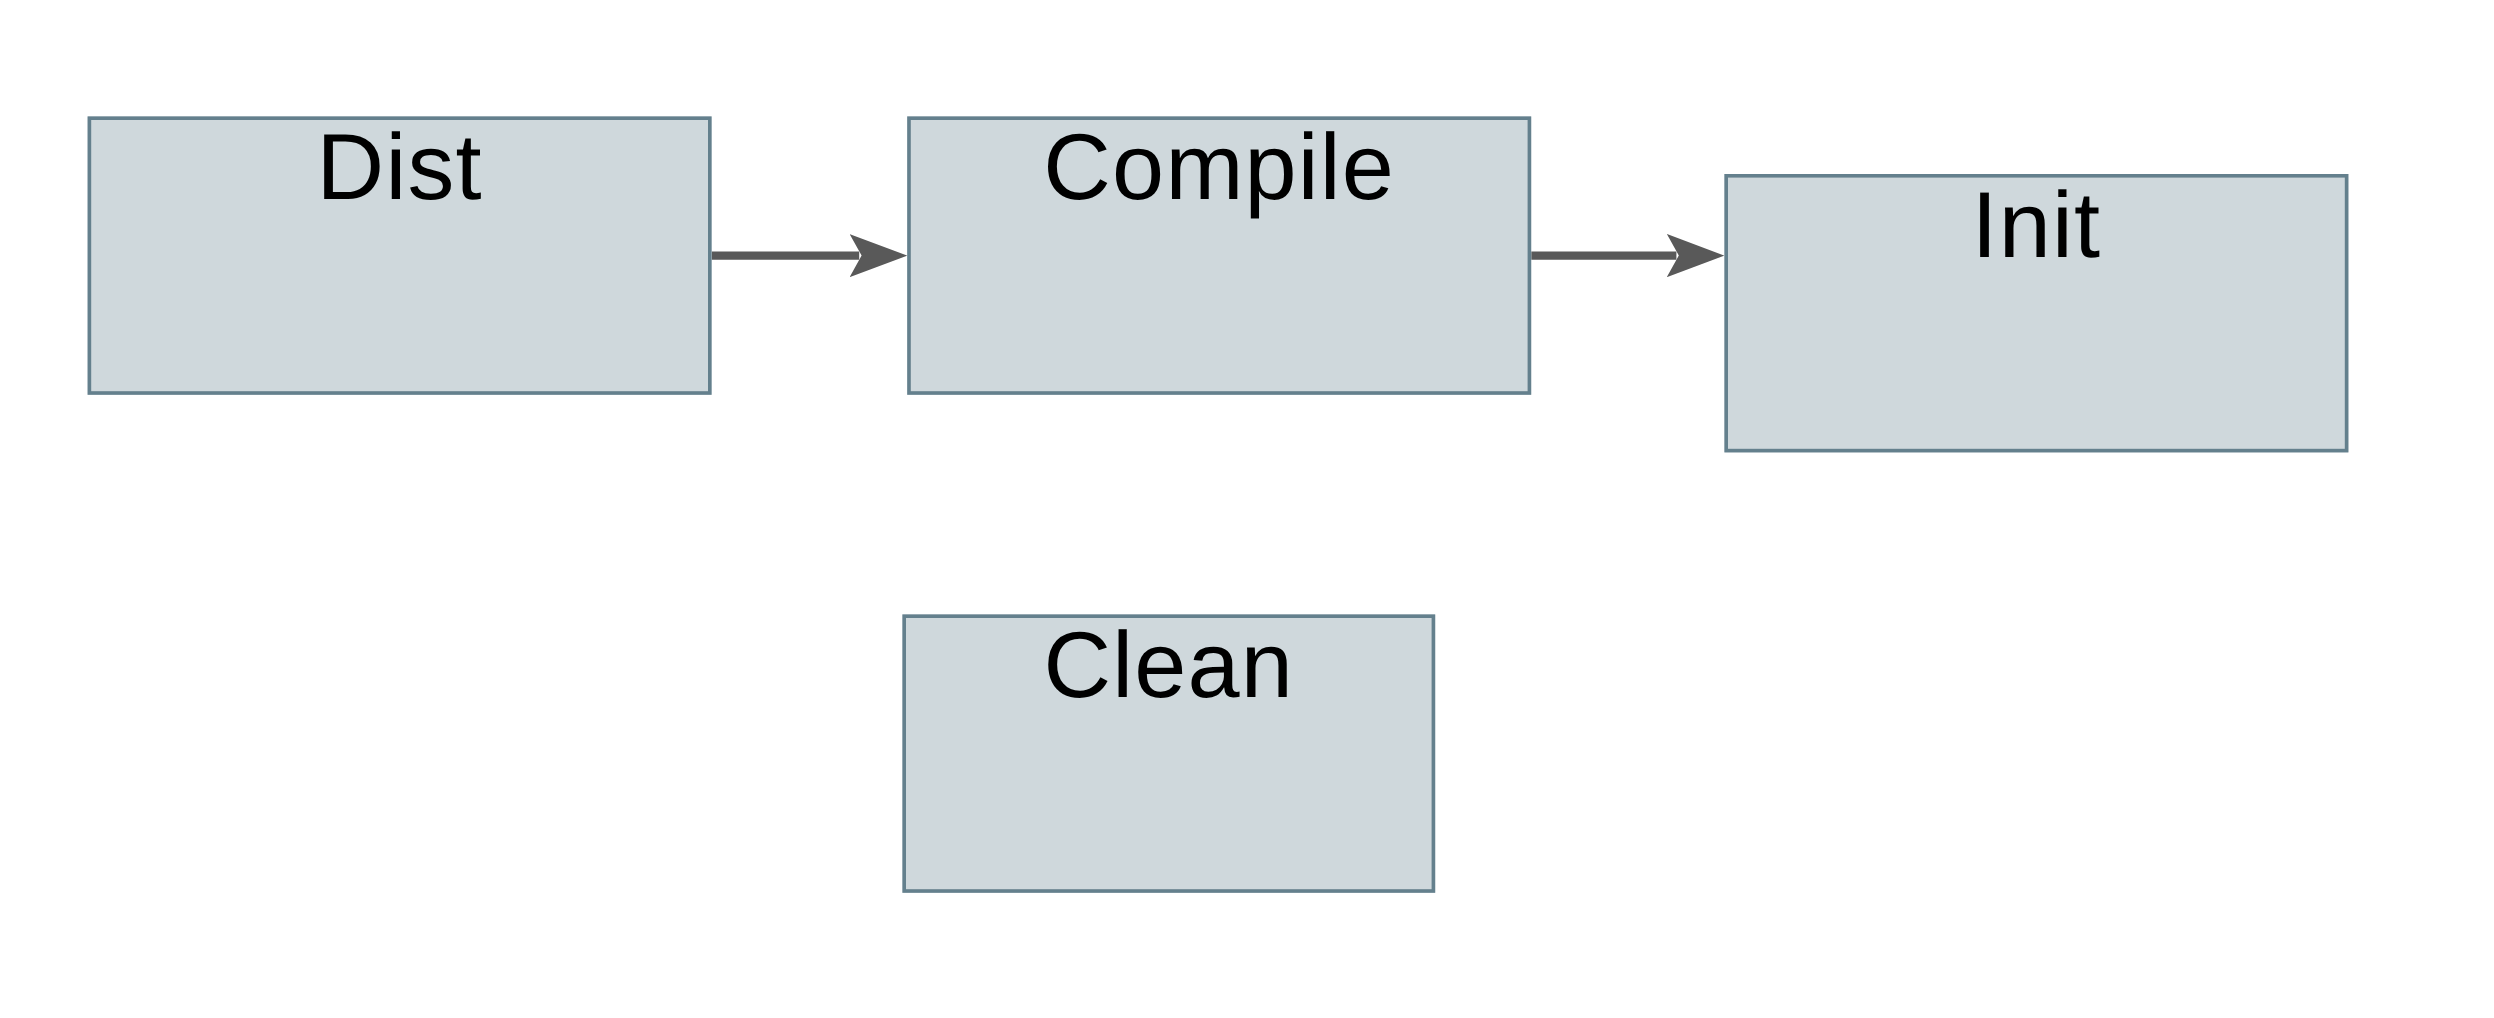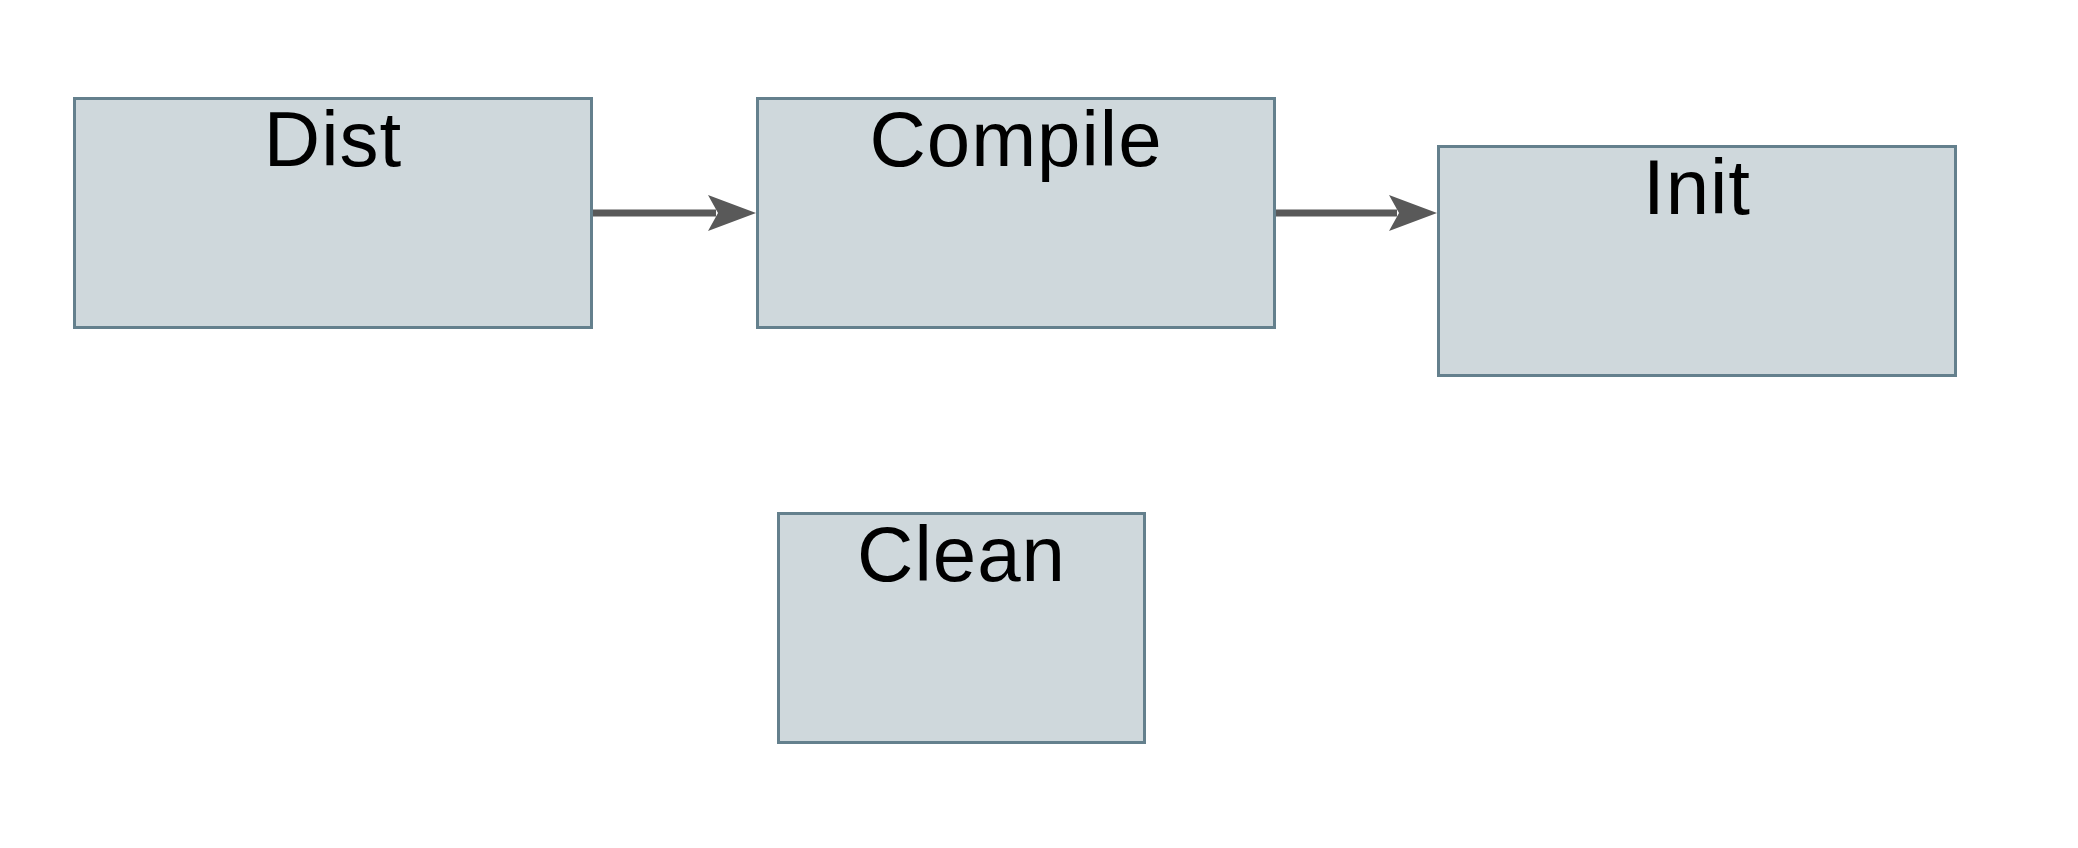--- a/index.html
+++ b/index.html
@@ -27,21 +27,21 @@
   .node .label {
     font-size: 78px;
     line-height: 1;
     color: var(--text-color, #000000);
     white-space: nowrap;
     letter-spacing: 1px;
   }
   #node-dist    { left:  73px; top:  97px; width: 520px; height: 232px; }
   #node-compile { left: 756px; top:  97px; width: 520px; height: 232px; }
   #node-init    { left: 1437px; top:  97px; width: 520px; height: 232px; margin-top: 48px; }
-  #node-clean   { left: 777px; top: 512px; width: 369px; height: 232px; }
+  #node-clean   { left: 752px; top: 512px; width: 444px; height: 232px; }
   #edges {
     position: absolute;
     left: 0; top: 0;
     width: 100%; height: 100%;
     color: var(--arrow-color, #595959);
   }
   #edges line {
     stroke: currentColor;
     stroke-width: 7;
   }

